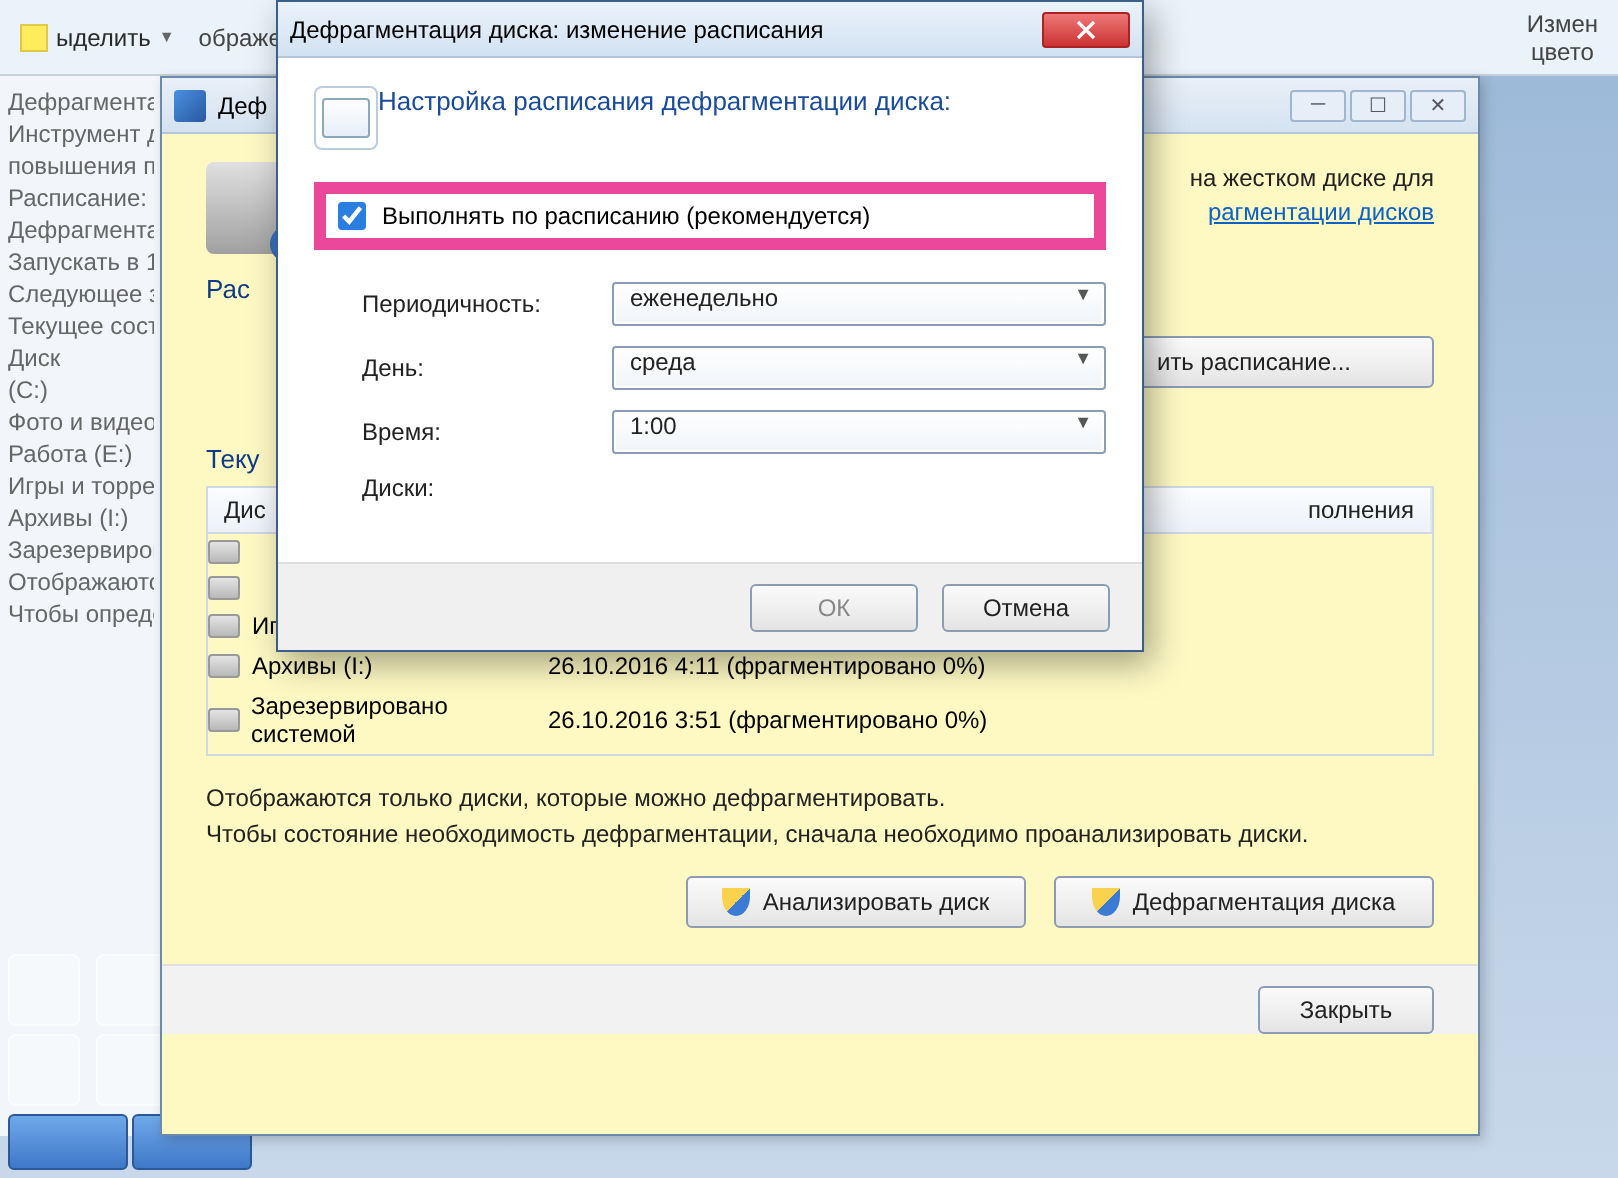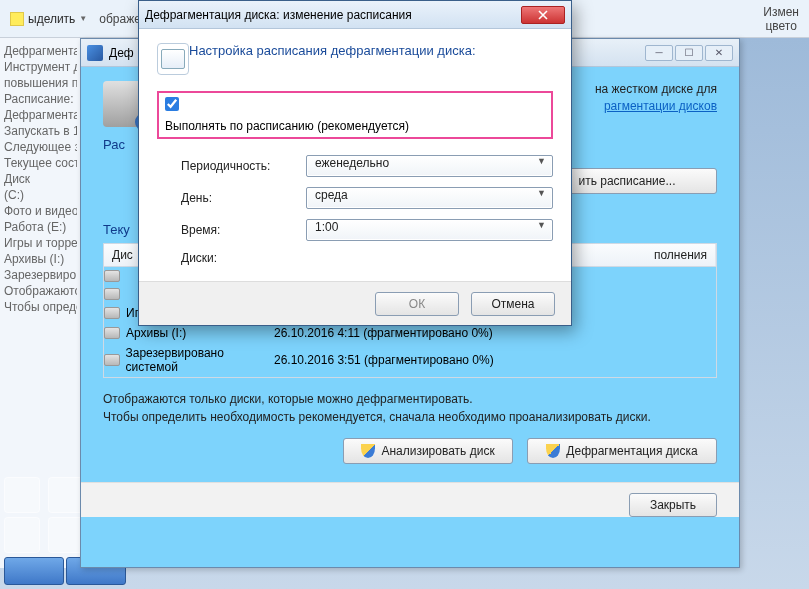--- a/index.html
+++ b/index.html
@@ -5,21 +5,21 @@
   * { box-sizing: border-box; margin: 0; padding: 0; font-family: 'Segoe UI', Tahoma, sans-serif; font-size: 12px; }
   body { background: linear-gradient(to bottom, #9bb8d8, #c8d8ea); width: 809px; height: 589px; overflow: hidden; position: relative; }
 
   
   .bg-ribbon { position: absolute; top: 0; left: 0; right: 0; height: 38px; background: #eaf2fa; border-bottom: 1px solid #c8d0da; display: flex; align-items: center; gap: 12px; padding: 0 10px; color: #2a2a2a; }
   .bg-ribbon .btn-hl { display: flex; align-items: center; gap: 4px; }
   .bg-ribbon .arrow { font-size: 8px; color: #666; }
   .bg-right { display:flex; flex-direction:column; font-size:11px; color:#444; margin-left:auto; text-align:center; }
 
   
-  .win-back { position: absolute; top: 38px; left: 80px; width: 660px; height: 530px; background: #7dd3fc; border: 1px solid #6b8aac; box-shadow: 2px 2px 6px rgba(0,0,0,.2); }
+  .win-back { position: absolute; top: 38px; left: 80px; width: 660px; height: 530px; background: #fef9c3; border: 1px solid #6b8aac; box-shadow: 2px 2px 6px rgba(0,0,0,.2); }
   .win-back .titlebar { height: 28px; background: linear-gradient(#e8f0f8,#d4e2f0); border-bottom: 1px solid #b3c6da; display: flex; align-items: center; gap:6px; padding: 0 6px; }
   .win-back .titlebar .icon { width: 16px; height: 16px; background: linear-gradient(135deg,#4a90e2,#2858a0); border-radius:2px; }
   .win-back .titlebar .winctl { margin-left: auto; display:flex; gap:2px; }
   .win-back .titlebar .winctl span { width: 28px; height:16px; border:1px solid #9fb6cf; background:#e6eff8; border-radius:2px; display:inline-flex; align-items:center; justify-content:center; font-size:10px; color:#556; cursor:pointer; }
   .win-back .body { padding: 14px 22px; }
   .win-back .head { display:flex; gap:16px; align-items:flex-start; margin-bottom: 10px; }
   .win-back .head .driveicon { width: 46px; height: 46px; background: linear-gradient(#e0e0e0,#a0a0a0); border-radius:4px; position:relative; }
   .win-back .head .driveicon::after { content:''; position:absolute; right:-4px; bottom:-4px; width:18px; height:18px; background:radial-gradient(circle,#4a90e2,#2858a0); border-radius:50%; }
   .win-back .intro { flex:1; color:#222; line-height:1.4; }
   .win-back .intro a { color: #0B61C4; text-decoration: underline; cursor:pointer; }
@@ -49,21 +49,21 @@
   
   .modal { position:absolute; top:0; left:138px; width:434px; height:326px; background:#fff; border:1px solid #3a5f8a; box-shadow: 4px 6px 16px rgba(0,0,0,.35); z-index:10; }
   .modal .mtitle { height:28px; background:linear-gradient(#eaf2fb,#d2e2f2); border-bottom:1px solid #b3c6da; display:flex; align-items:center; padding:0 6px; gap:8px; }
   .modal .mtitle .closebtn { margin-left:auto; width:44px; height:18px; background:linear-gradient(#e77,#c33); border:1px solid #a22; border-radius:2px; display:inline-flex; align-items:center; justify-content:center; cursor:pointer; }
   .modal .mtitle .closebtn svg { width:10px; height:10px; }
   .modal .mbody { padding: 14px 18px; }
   .modal .mhead { display:flex; align-items:flex-start; margin-bottom:16px; }
   .modal .calicon { width:32px; height:32px; background:#fff; border:1px solid #bcd; border-radius:4px; position:relative; display:flex; align-items:center; justify-content:center; }
   .modal .calicon::before { content:''; width:22px; height:18px; background:linear-gradient(#fff,#e6eef8); border:1px solid #8ab; border-radius:2px; }
   .modal .mhead span { color:#1a4b9a; font-weight:500; font-size:13px; }
-  .hl-box { border:2px solid #ec4899; padding:4px 6px; display:flex; align-items:flex-start; gap:8px; margin-bottom:16px;flex-direction:column; }
+  .hl-box { border:6px solid #ec4899; padding:4px 6px; display:flex; align-items:flex-end; gap:8px; margin-bottom:16px; }
   .hl-box input[type=checkbox] { width:14px; height:14px; accent-color:#2a7de1; }
   .form-row { display:flex; align-items:center; margin:10px 0 10px 24px; gap:5px; }
   .form-row label { width:120px; color:#222; }
   .combo { flex:1; height:22px; border:1px solid #8a9db3; border-radius:2px; background:linear-gradient(#fff,#f0f4f8); display:flex; align-items:flex-start; justify-content:space-between; padding:0 6px 0 8px; cursor:pointer; color:#222; box-shadow: inset 0 0 0 1px #fff; }
   .combo .dd { font-size:9px; color:#555; }
   .sel-btn { flex:1; height:24px; border:1px solid #8a9db3; border-radius:3px; background:linear-gradient(#fbfbfb,#e6e6e6); display:flex; align-items:center; justify-content:center; cursor:pointer; color:#222; }
   .modal .mfoot { position:absolute; bottom:0; left:0; right:0; height:44px; background:#f0f0f0; border-top:1px solid #ddd; display:flex; align-items:center; justify-content:flex-end; gap:12px; padding:0 16px; }
 
   
   .taskbar-hint { position:absolute; left:0; bottom:0; width:130px; height:140px; display:flex; flex-direction:column; justify-content:flex-end; gap:4px; padding:4px; }
@@ -194,21 +194,21 @@
               <span class="drv"></span>
               <span>Зарезервировано системой</span>
             </div>
             <div class="col-b" style="flex:1"><span>26.10.2016 3:51 (фрагментировано 0%)</span></div>
           </div>
         </div>
     </div>
 
     <div class="foot-note">
       <div>Отображаются только диски, которые можно дефрагментировать.</div>
-      <div>Чтобы определить необходимость  рекомендуется, сначала необходимо проанализировать диски.</div>
+      <div>Чтобы состояние необходимость  дефрагментации, сначала необходимо проанализировать диски.</div>
     </div>
 
     <div class="foot-btns">
       <button class="std-btn" style="min-width:170px">
         <span class="shield"></span>
         <span>Анализировать диск</span>
       </button>
       <button class="std-btn" style="min-width:190px">
         <span class="shield"></span>
         <span>Дефрагментация диска</span>

